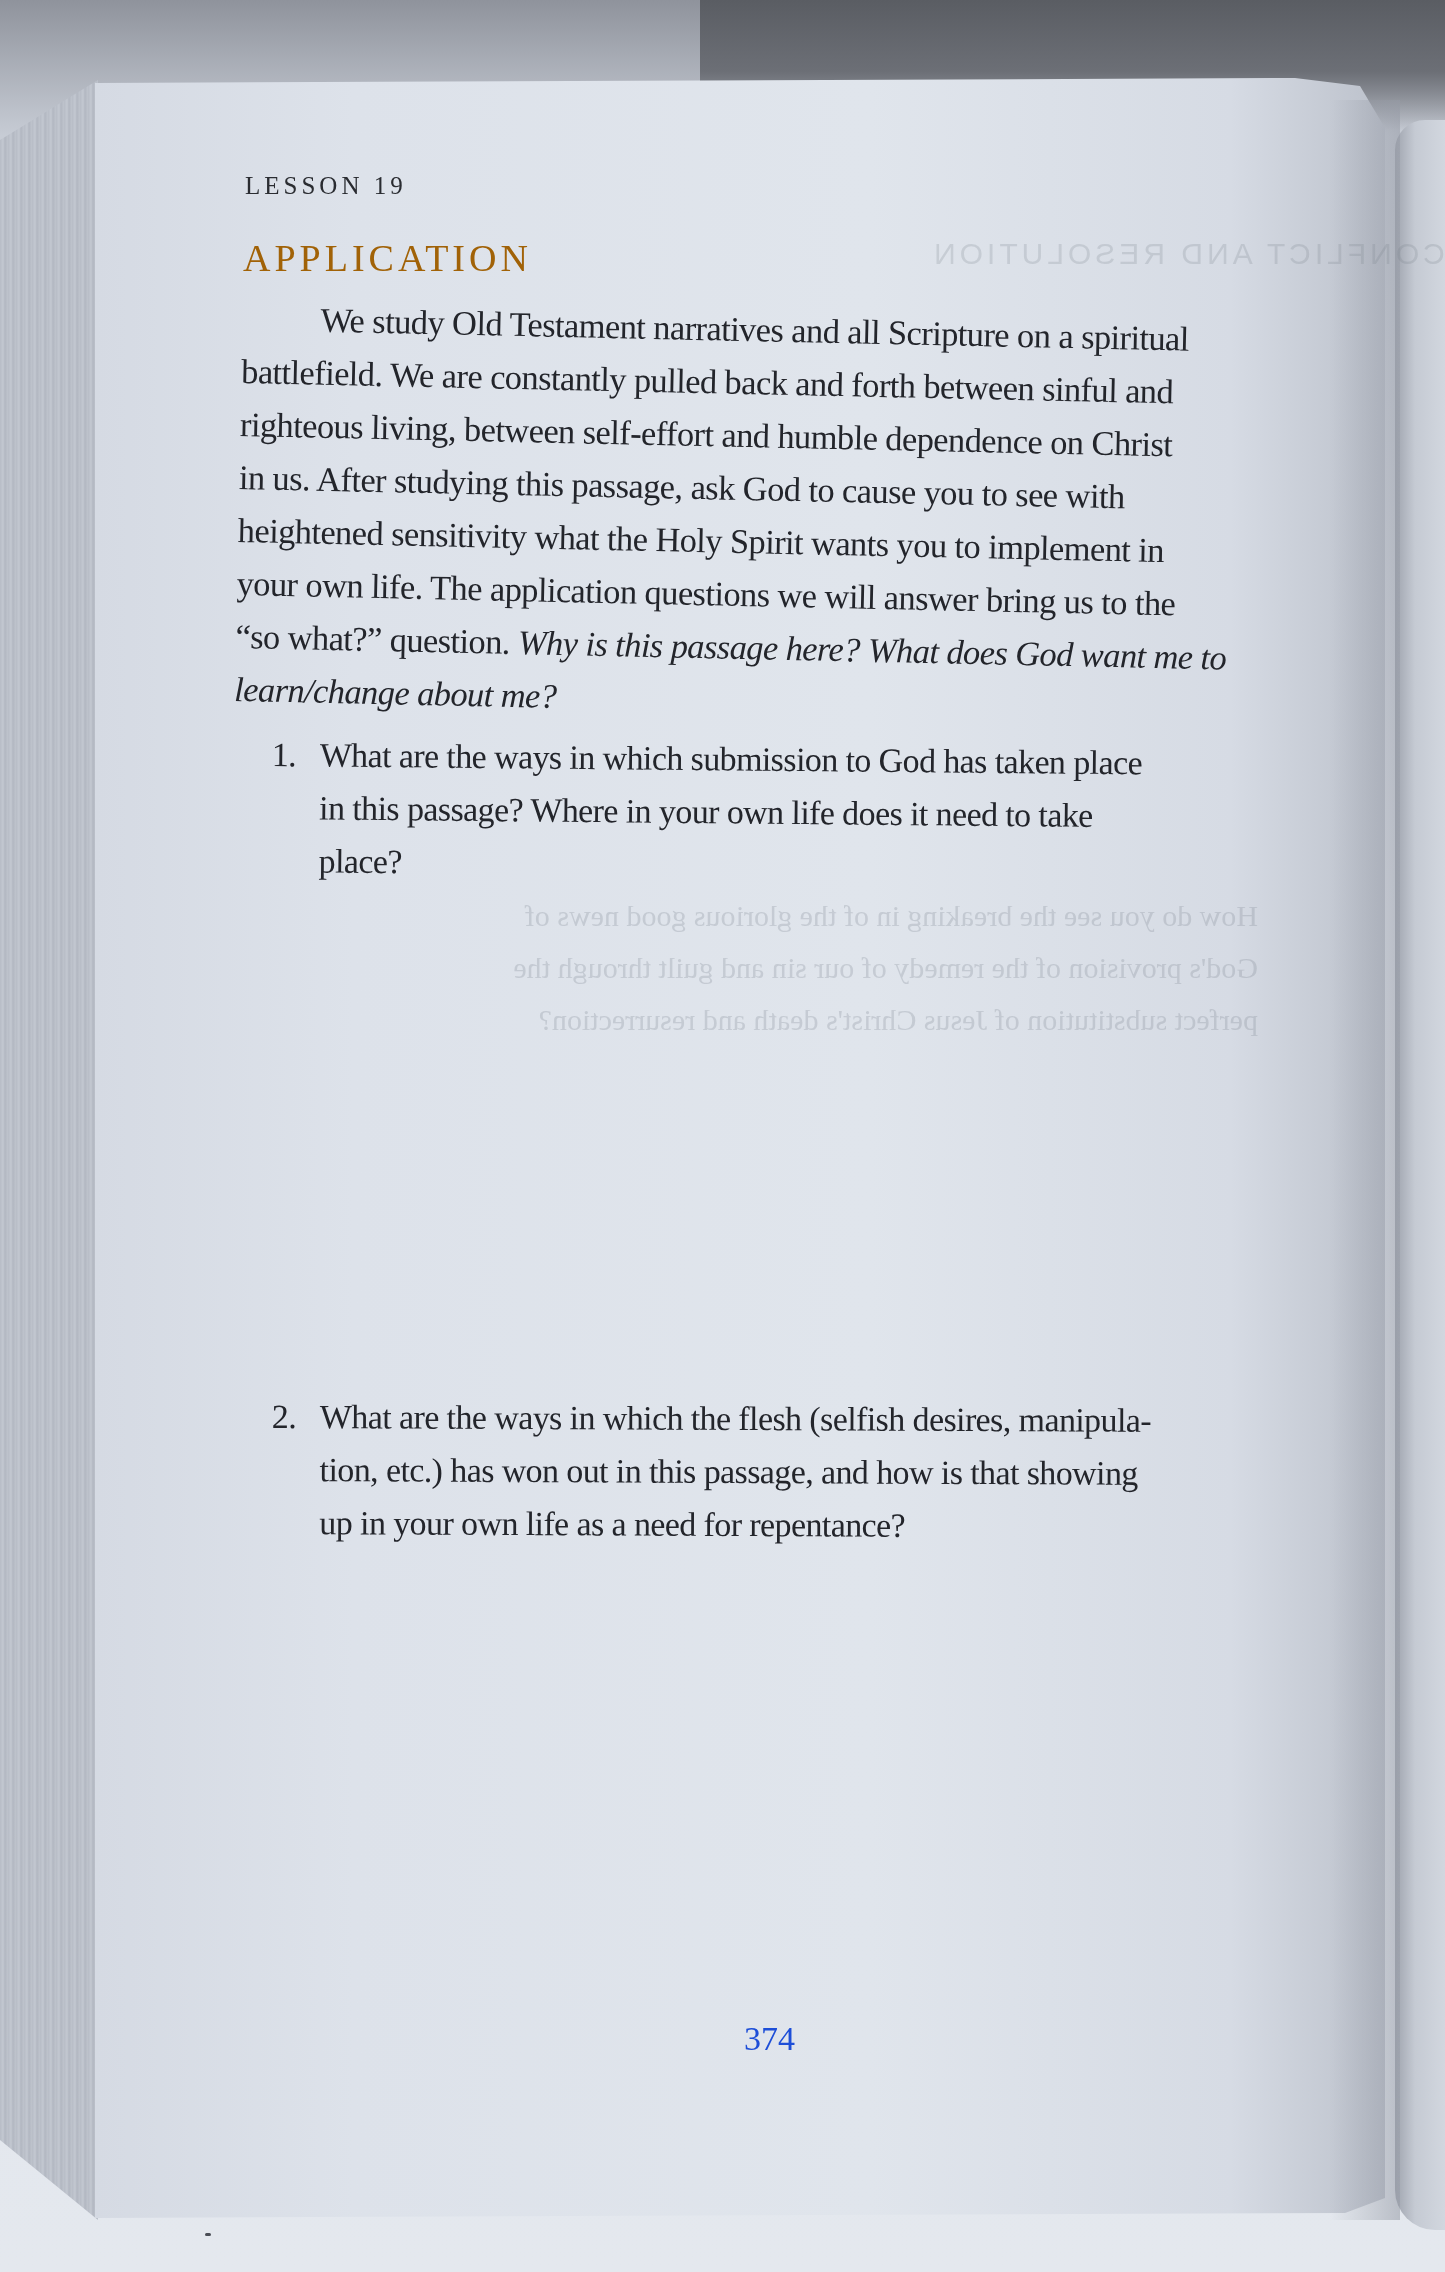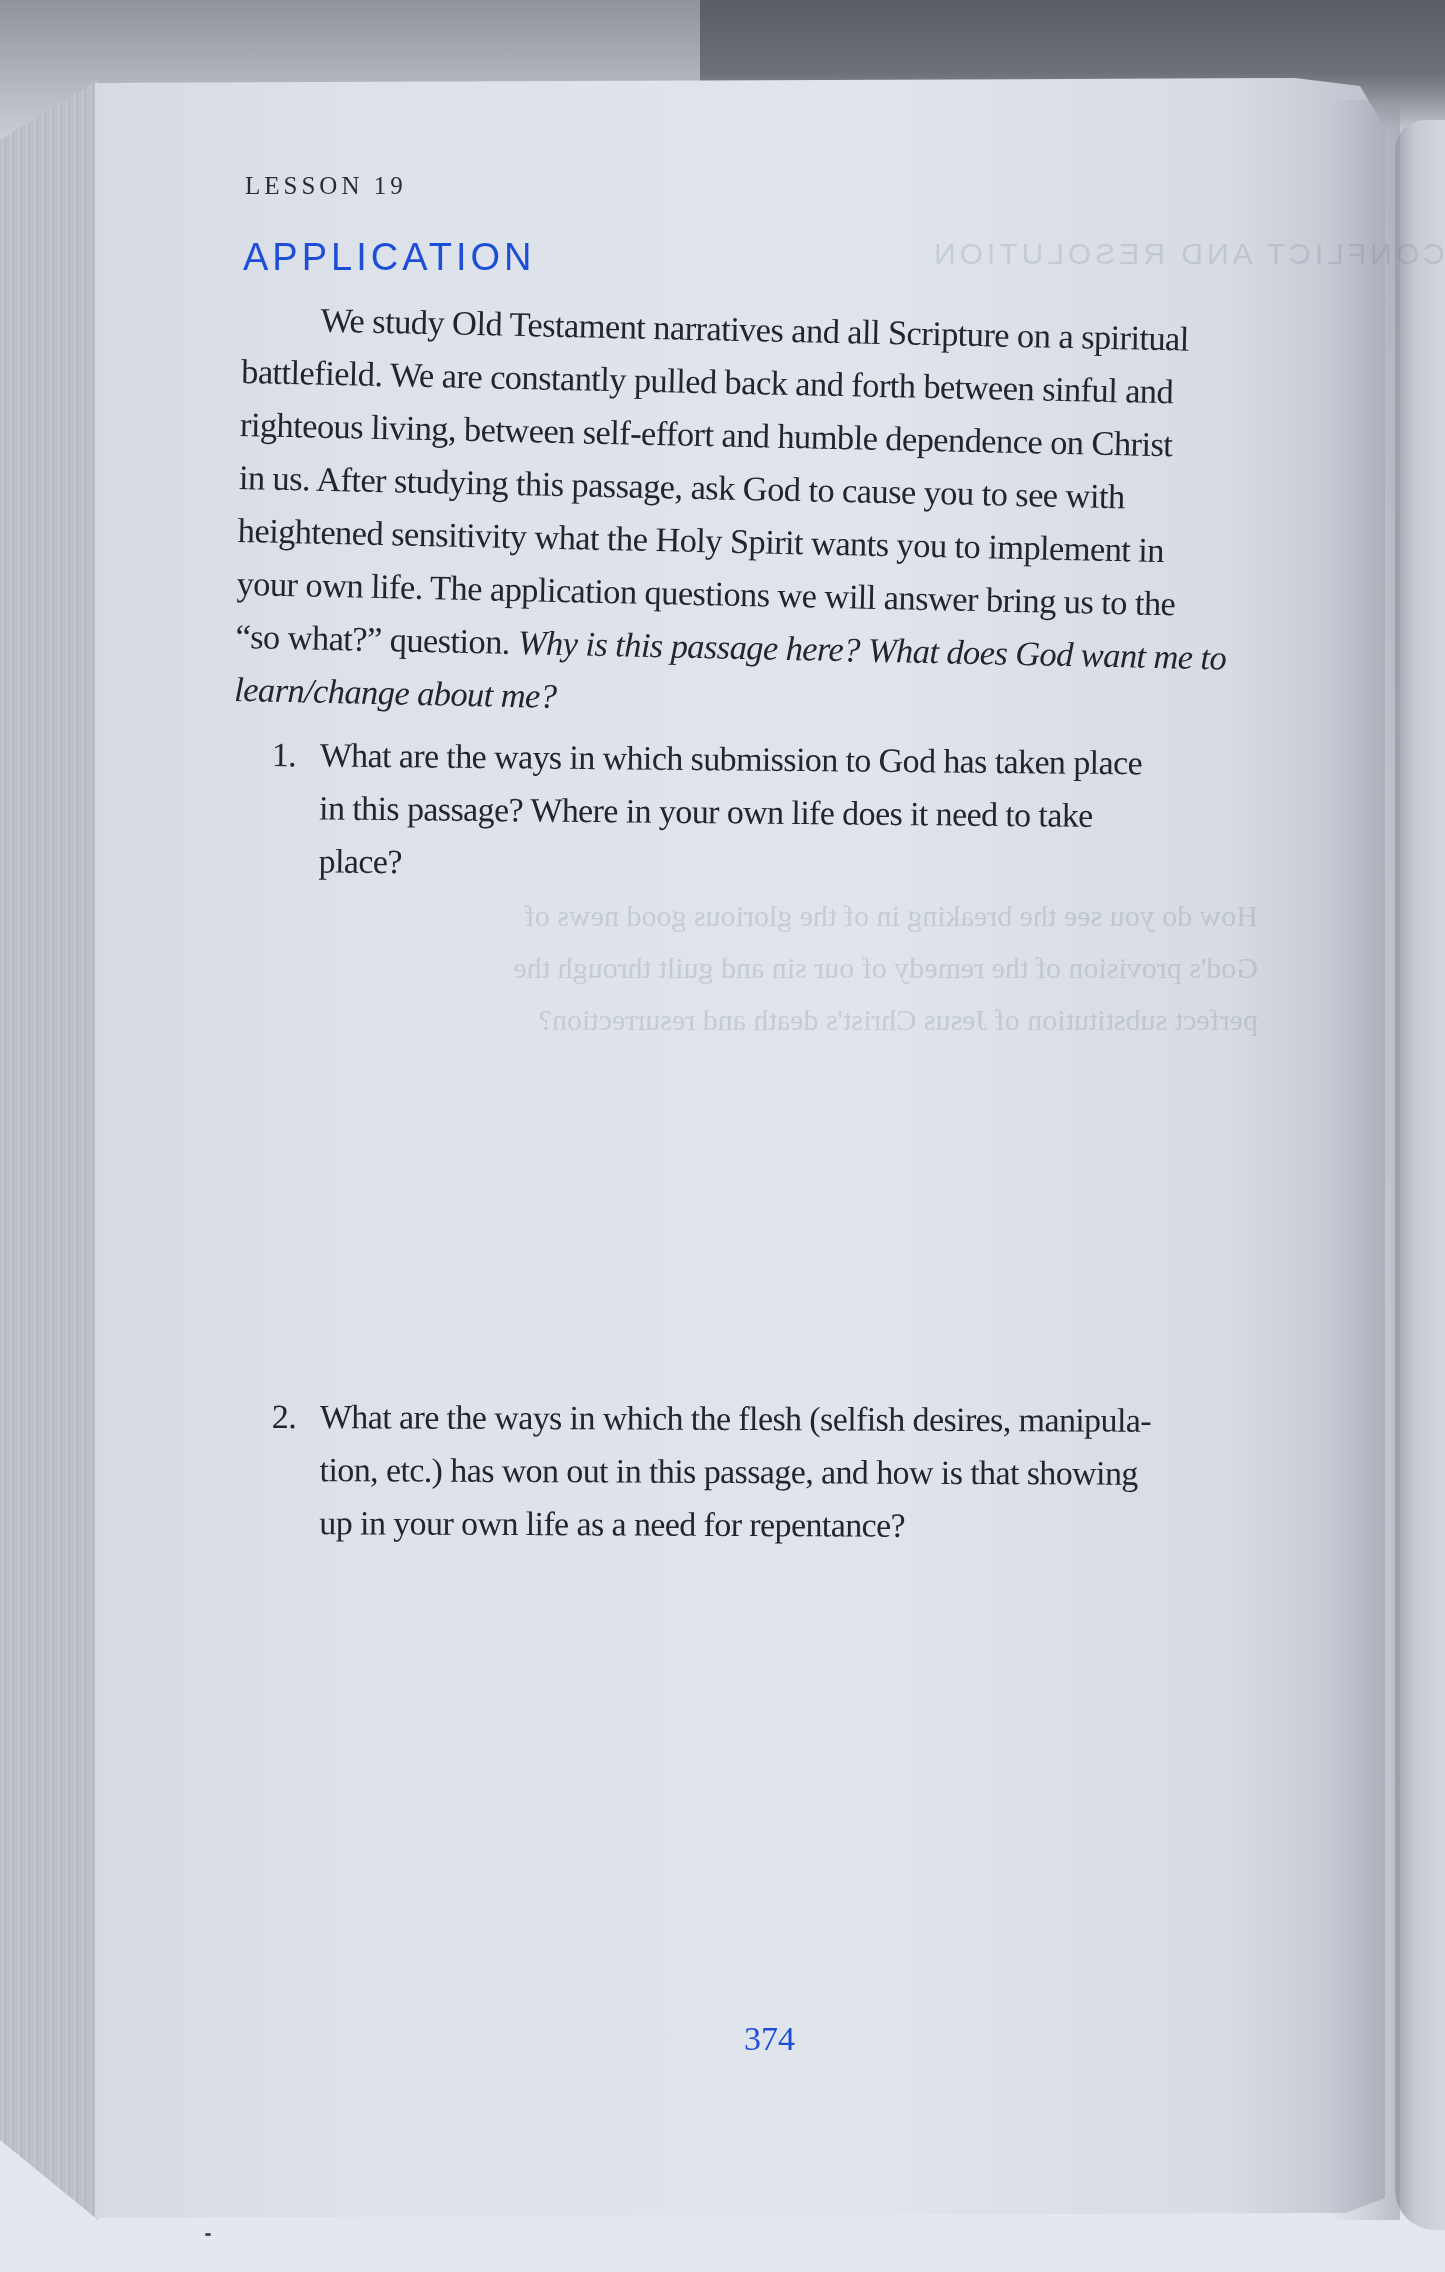--- a/index.html
+++ b/index.html
@@ -109,25 +109,25 @@
       top: 172px;
       font-size: 25px;
       letter-spacing: 4px;
       font-family: "Liberation Serif", serif;
       color: #2a2c31;
     }
     .section-title {
       position: absolute;
       left: 243px;
       top: 236px;
-      font-family: Liberation Sans, sans-serif;
+      font-family: Liberation Serif, serif;
       font-size: 38px;
       letter-spacing: 4px;
       font-weight: normal;
-      color: #1d4ed8;
+      color: #a16207;
       margin: 0;
     }
     .intro {
       position: absolute;
       left: 243px;
       top: 292px;
       width: 1090px;
       font-size: 34.5px;
       line-height: 53px;
       letter-spacing: -0.6px;

